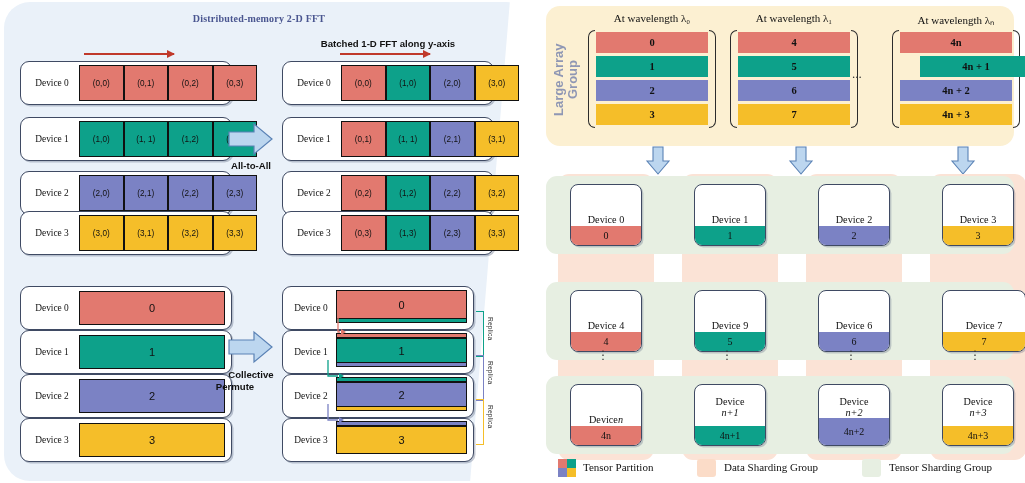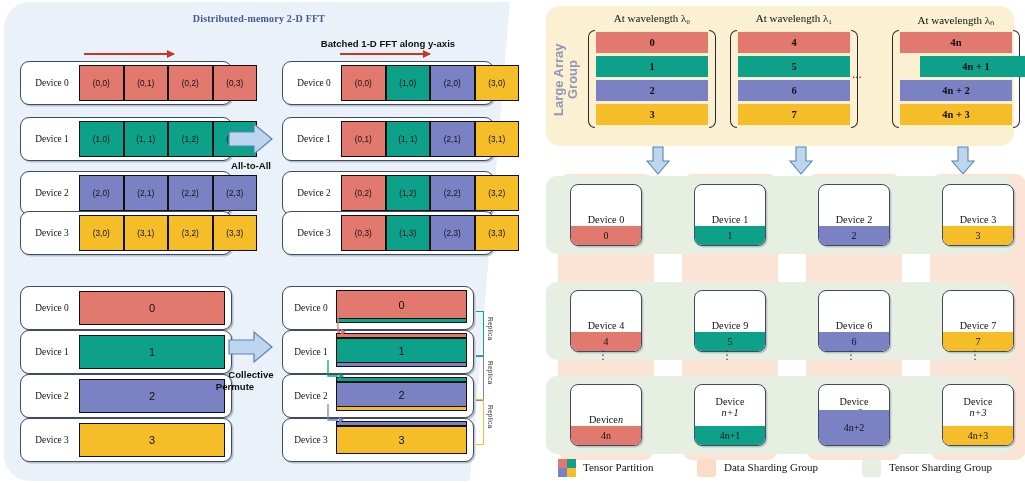--- a/index.html
+++ b/index.html
@@ -319,41 +319,41 @@
         <div class="dcard-bar" style="height:19px;background:#e2796f;">4</div>
       </div>
       <div class="dcard" style="left:694px;top:290px;width:72px;height:62px;">
         <div class="dcard-name" style="top:22px;height:26px;">Device 9</div>
         <div class="dcard-bar" style="height:19px;background:#0da18a;">5</div>
       </div>
       <div class="dcard" style="left:818px;top:290px;width:72px;height:62px;">
         <div class="dcard-name" style="top:22px;height:26px;">Device 6</div>
         <div class="dcard-bar" style="height:19px;background:#7b82c4;">6</div>
       </div>
-      <div class="dcard" style="left:942px;top:290px;width:72px;height:62px;">
+      <div class="dcard" style="left:942px;top:290px;width:84px;height:62px;">
         <div class="dcard-name" style="top:22px;height:26px;">Device 7</div>
         <div class="dcard-bar" style="height:19px;background:#f5be29;">7</div>
       </div>
       <div class="dcard" style="left:570px;top:384px;width:72px;height:62px;">
         <div class="dcard-name" style="top:22px;height:26px;">Device <span class="ital">n</span></div>
         <div class="dcard-bar" style="height:19px;background:#e2796f;">4n</div>
       </div>
       <div class="dcard" style="left:694px;top:384px;width:72px;height:62px;">
         <div class="dcard-name" style="top: 12px; height: 26px; display: block; text-align: center;">
           <div>Device</div>
           <div class="ital">n+1</div>
         </div>
         <div class="dcard-bar" style="height:19px;background:#0da18a;">4n+1</div>
       </div>
       <div class="dcard" style="left:818px;top:384px;width:72px;height:62px;">
         <div class="dcard-name" style="top: 12px; height: 26px; display: block; text-align: center;">
           <div>Device</div>
           <div class="ital">n+2</div>
         </div>
-        <div class="dcard-bar" style="height:35px;background:#7b82c4;">4n+2</div>
+        <div class="dcard-bar" style="height:27px;background:#7b82c4;">4n+2</div>
       </div>
       <div class="dcard" style="left:942px;top:384px;width:72px;height:62px;">
         <div class="dcard-name" style="top: 12px; height: 26px; display: block; text-align: center;">
           <div>Device</div>
           <div class="ital">n+3</div>
         </div>
         <div class="dcard-bar" style="height:19px;background:#f5be29;">4n+3</div>
       </div>
     </div>
   <div id="rowdots">

